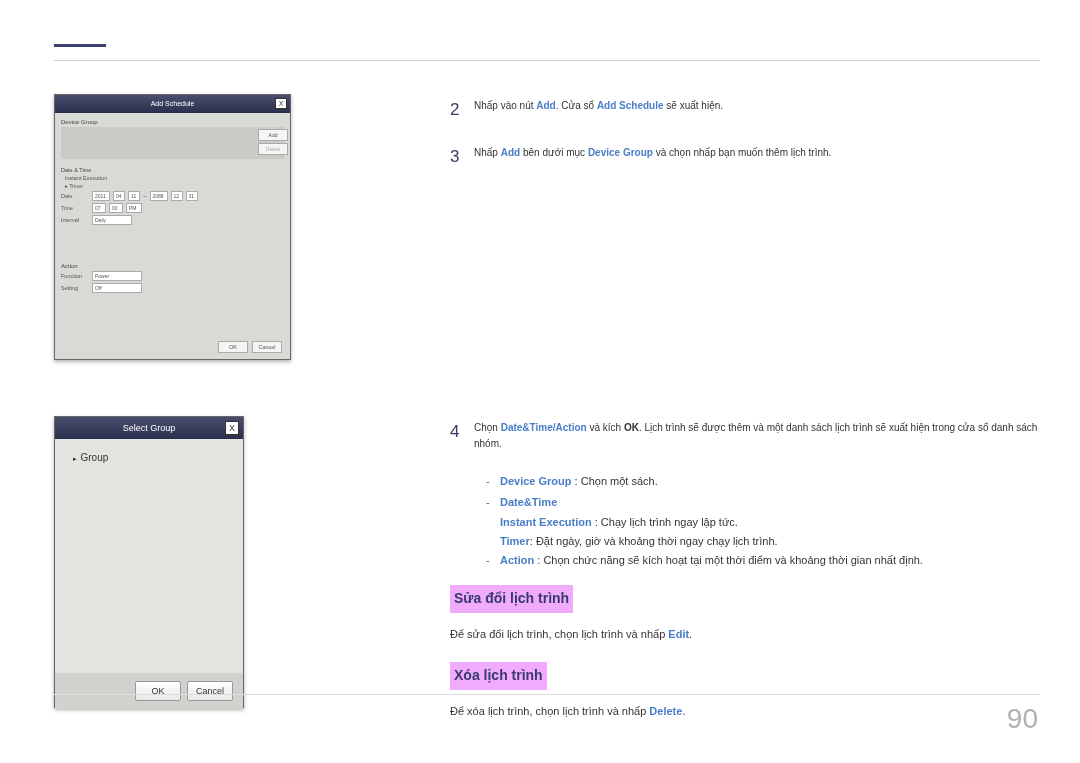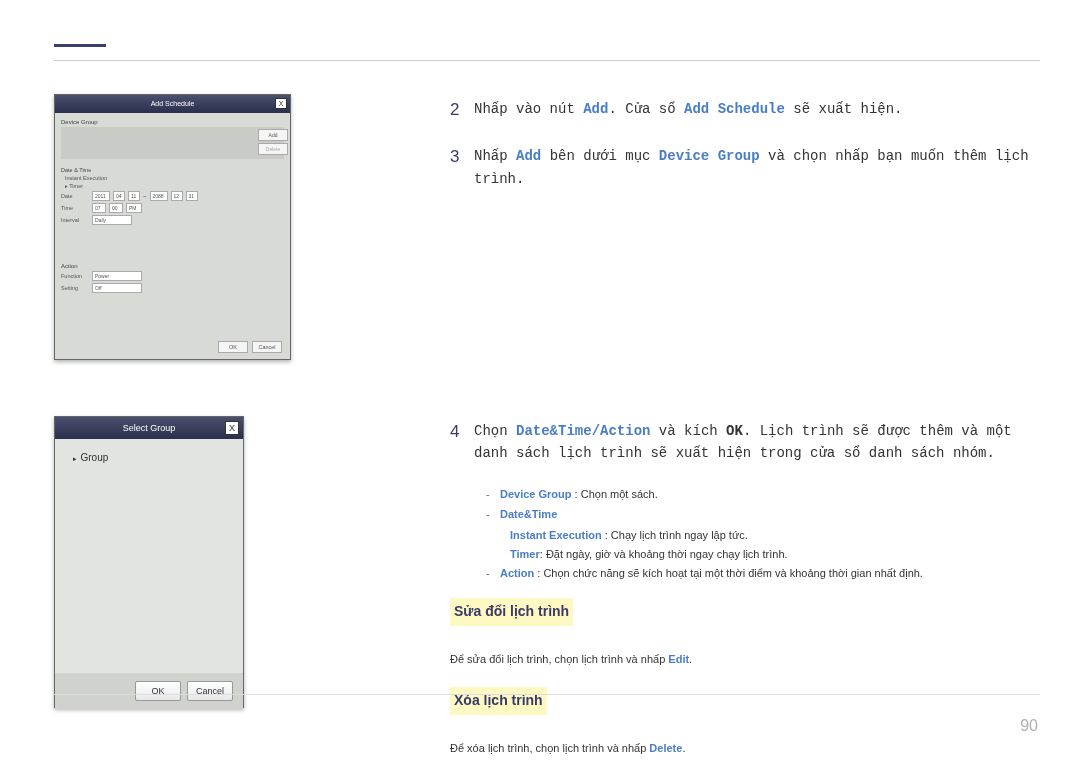--- a/index.html
+++ b/index.html
@@ -216,24 +216,23 @@
     margin-bottom: 20px;
     line-height: 1.6;
   }
   .step-num {
     font-size: 17px;
     color: #3a3a6a;
     width: 24px;
     flex-shrink: 0;
   }
   .step-text {
-    font-size: 14px;
+    font-size: 10px;
     color: #333;
     padding-top: 2px;
-    font-family: Liberation Mono, monospace;
   }
   .link-blue { color: #4a7dc7; font-weight: bold; }
   .link-bold { font-weight: bold; }
 
   .step-4-block {
     position: absolute;
     top: 418px;
     left: 450px;
     right: 40px;
     line-height: 1.7;
@@ -249,44 +248,44 @@
   }
   .sub-dash {
     width: 14px;
     flex-shrink: 0;
     color: #666;
   }
   .sub-content {
     flex: 1;
   }
   .sub-indented {
-    margin-left: 24px;
+    margin-left: 14px;
   }
 
   .section-heading {
-    background: #fef9c3;
+    background: #f0abfc;
     color: #3a3a6a;
     font-size: 14px;
     font-weight: bold;
     padding: 2px 4px;
     display: inline-block;
     margin-top: 14px;
-    margin-bottom: 24px;
+    margin-bottom: 12px;
   }
   .heading-para {
     font-size: 11px;
     color: #333;
     margin-bottom: 4px;
   }
 
   .page-num {
     position: absolute;
     bottom: 28px;
     right: 42px;
-    font-size: 16px;
+    font-size: 28px;
     color: #b0b0b0;
     font-weight: 300;
   }
   .bottom-border {
     position: absolute;
     bottom: 68px;
     left: 54px;
     right: 40px;
     height: 1px;
     background: #dddddd;

